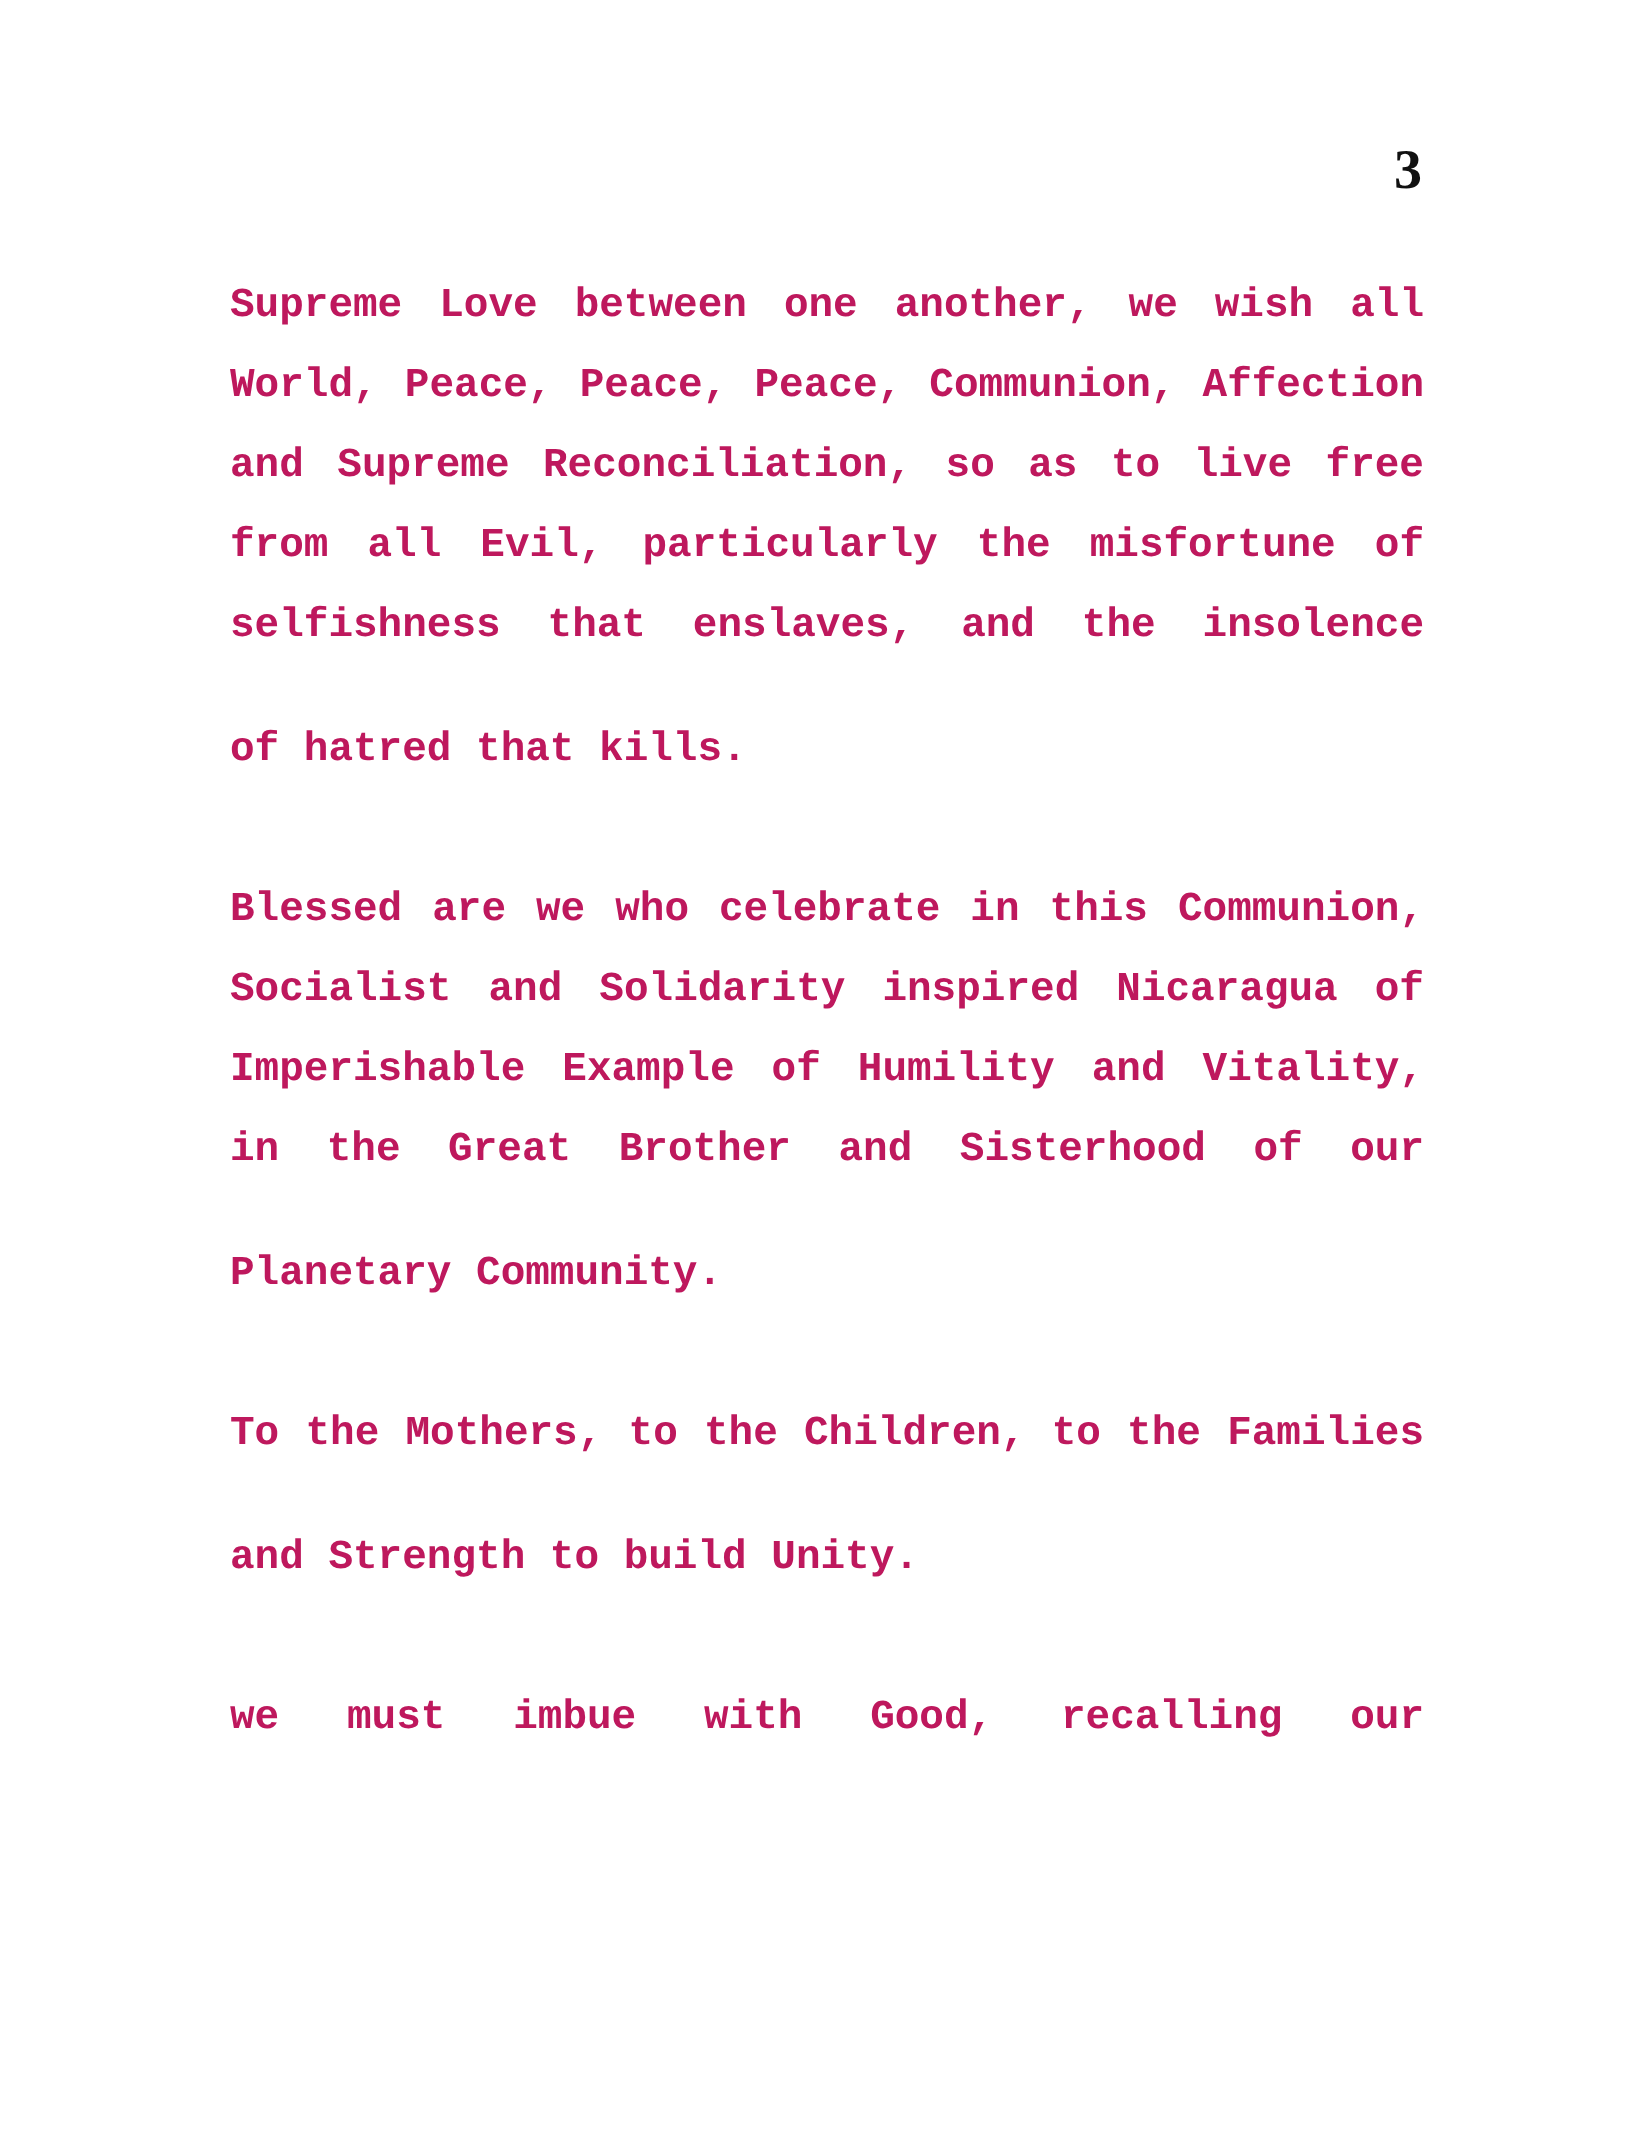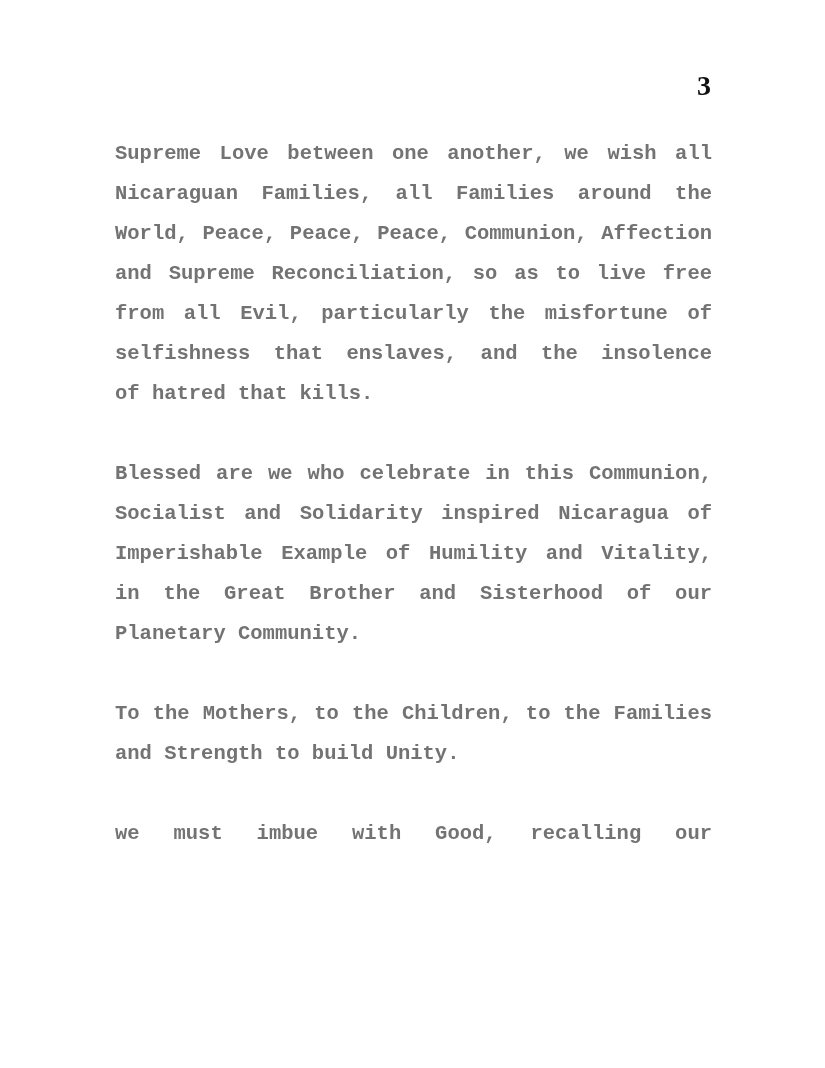--- a/index.html
+++ b/index.html
@@ -25,45 +25,45 @@
     color: #111111;
   }
   .document-body {
     position: absolute;
     left: 115px;
     top: 134px;
     width: 597px;
     font-family: "Liberation Mono", "DejaVu Sans Mono", monospace;
     font-weight: 700;
     font-size: 20.5px;
-    color: #737373;
+    color: #be185d;
   }
   .paragraph {
     margin: 0 0 40px 0;
   }
   .line {
     height: 40px;
     line-height: 40px;
     text-align: justify;
     text-align-last: justify;
     white-space: normal;
   }
   .line.last {
     text-align-last: left;
+    margin-top: 22px;
   }
 </style>
 </head>
 <body>
 
 <div class="page">
   <div class="page-number">3</div>
   <div class="document-body">
       <div class="paragraph">
         <div class="line">Supreme Love between one another, we wish all</div>
-        <div class="line">Nicaraguan Families, all Families around the</div>
         <div class="line">World, Peace, Peace, Peace, Communion, Affection</div>
         <div class="line">and Supreme Reconciliation, so as to live free</div>
         <div class="line">from all Evil, particularly the misfortune of</div>
         <div class="line">selfishness that enslaves, and the insolence</div>
         <div class="line last">of hatred that kills.</div>
       </div>
       <div class="paragraph">
         <div class="line">Blessed are we who celebrate in this Communion,</div>
         <div class="line">Socialist and Solidarity inspired Nicaragua of</div>
         <div class="line">Imperishable Example of Humility and Vitality,</div>

